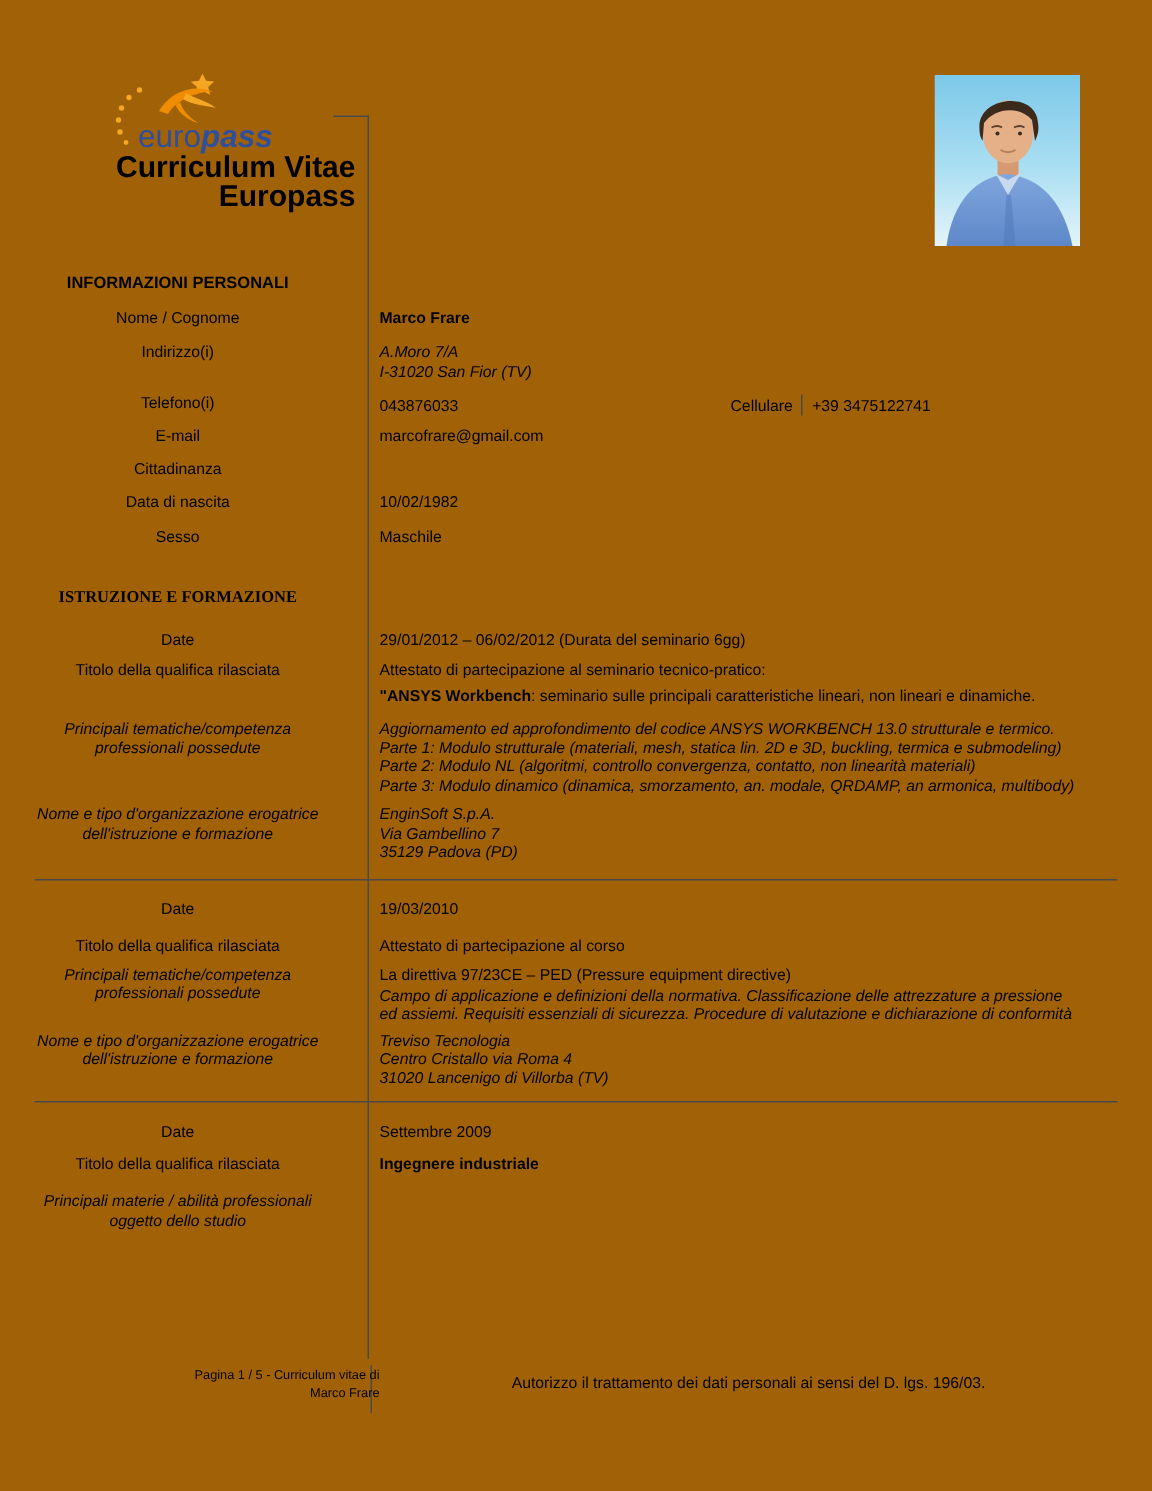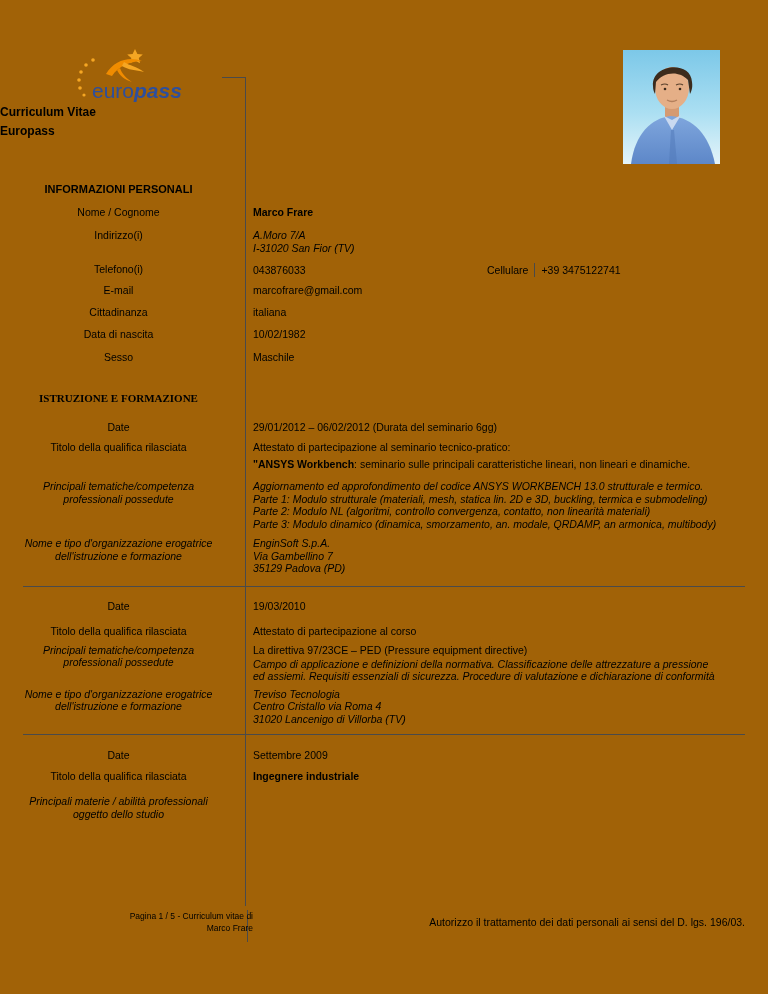--- a/index.html
+++ b/index.html
@@ -9,22 +9,22 @@
     line-height:13px;overflow:hidden;
   }
   .bold{font-weight:700;}
   .ml{white-space:pre-line;line-height:12.5px;font-style:italic;}
   
   .vline{position:absolute;left:245px;top:77px;width:1px;height:829px;background:#4a4a4a;}
   .bracket{position:absolute;left:222px;top:77px;width:24px;height:1px;background:#4a4a4a;}
   .footer-bar{position:absolute;left:247px;top:910px;width:1px;height:32px;background:#4a4a4a;}
   
   .logo{position:absolute;left:72px;top:48px;}
-  .cv-title{position:absolute;left:0;top:103px;width:237px;text-align:left;
-    font-weight:700;font-size:12px;line-height:19px;}
+  .cv-title{position:absolute;left:0;top:103px;width:237px;text-align:right;
+    font-weight:700;font-size:20px;line-height:19px;}
   .photo{position:absolute;left:623px;top:50px;width:97px;height:114px;}
   
   .section{position:absolute;left:0;width:745px;}
   .sec-personal{top:183px;}
   .sec-education{top:392px;}
   .row{display:flex;align-items:flex-start;}
   .label{flex:none;width:237px;text-align:center;}
   .value{flex:1;margin-left:16px;min-width:0;}
   .section-heading{font-weight:700;font-size:11px;} .mb5{margin-bottom:5px;} .mb6{margin-bottom:6px;}
   .mb7{margin-bottom:7px;} .mb8{margin-bottom:8px;} .mb9{margin-bottom:9px;}
@@ -32,21 +32,21 @@
   .pt1{margin-top:1px;} .pt4{margin-top:4px;} .pt6{margin-top:6px;}
   .phone-val{display:inline-block;width:234px;}
   .vbar{display:inline-block;width:1px;height:14px;background:#4a4a4a;
     vertical-align:-3px;margin:0 6px;}
   .divider{height:1px;background:#4a4a4a;margin-left:23px;width:722px;}
   .div1{margin-top:11px;margin-bottom:13px;}
   .div2{margin-top:9px;margin-bottom:14px;}
   
   .footer-left{position:absolute;left:16px;top:910px;width:237px;text-align:right;
     font-size:8.5px;line-height:12px;white-space:pre-line;}
-  .footer-right{position:absolute;left:253px;top:916px;width:492px;text-align:right;}
+  .footer-right{position:absolute;left:253px;top:916px;width:492px;text-align:center;}
 </style>
 </head>
 <body>
 
 <div class="page">
 
   <div class="bracket"></div>
   <div class="vline"></div>
   <div class="footer-bar"></div>
 
@@ -123,21 +123,20 @@
       <div class="value">
         <span class="phone-val">043876033</span><span>Cellulare</span><span class="vbar"></span><span>+39 3475122741</span>
       </div>
     </div>
     <div class="row mb9">
       <div class="label">E-mail</div>
       <div class="value">marcofrare@gmail.com</div>
     </div>
     <div class="row mb9">
       <div class="label">Cittadinanza</div>
-      <div class="value">italiana</div>
     </div>
     <div class="row mb10">
       <div class="label">Data di nascita</div>
       <div class="value">10/02/1982</div>
     </div>
     <div class="row">
       <div class="label">Sesso</div>
       <div class="value">Maschile</div>
     </div>
   </div>

